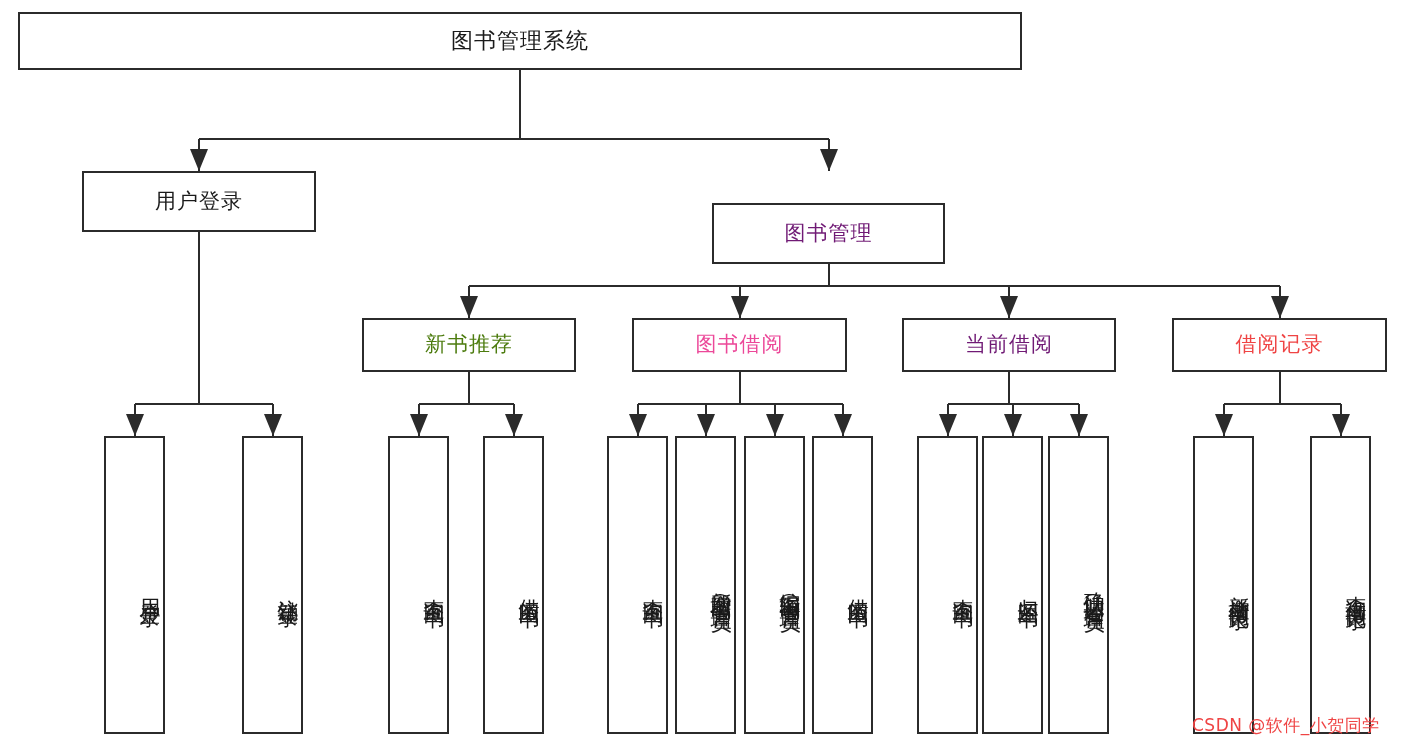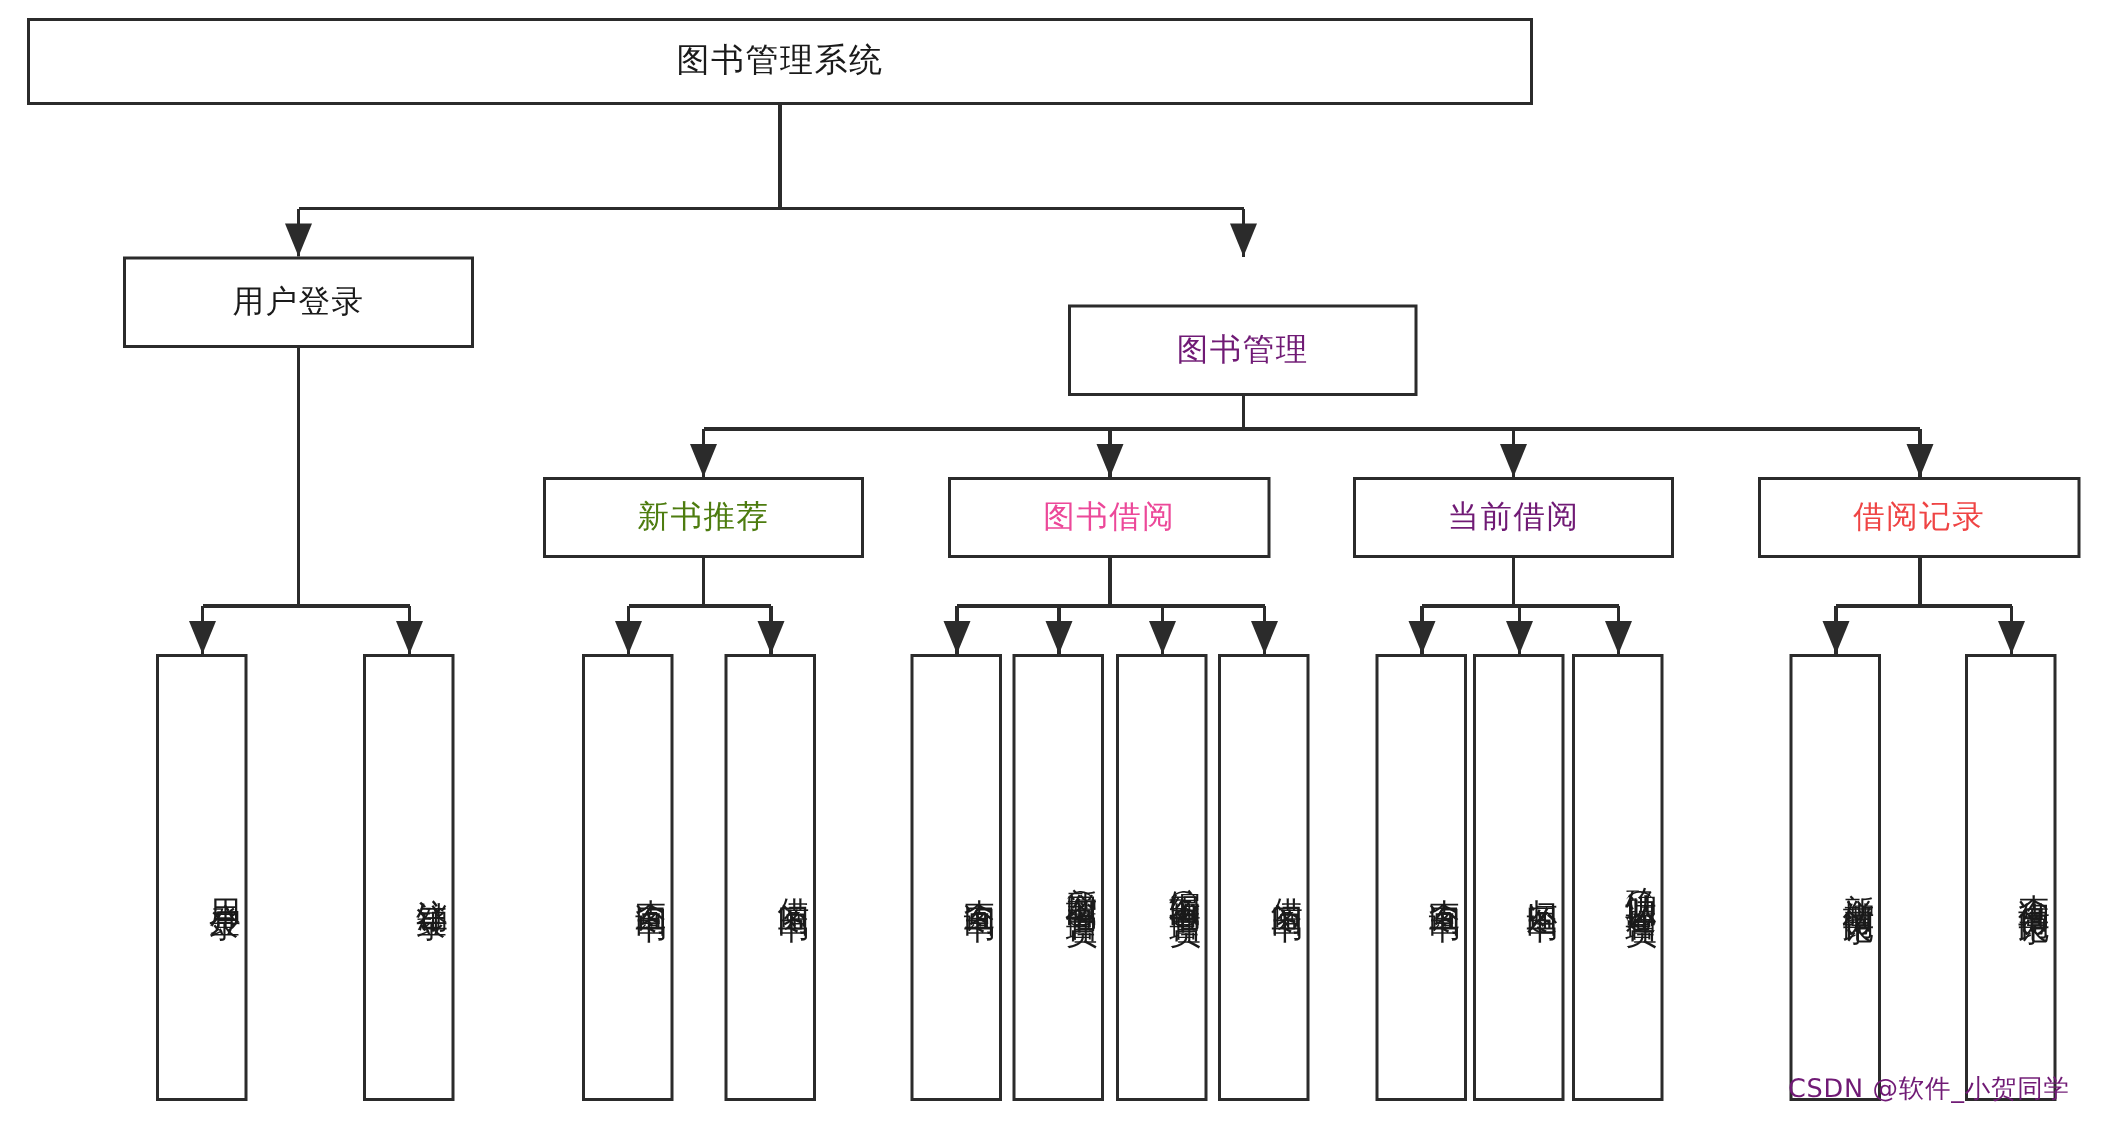--- a/index.html
+++ b/index.html
@@ -58,21 +58,21 @@
     writing-mode: vertical-rl;
     text-orientation: upright;
     display: block;
     text-align: center;
   }
   .watermark {
     position: absolute;
     left: 1192px;
     top: 714px;
     font-size: 17px;
-    color: #701a75;
+    color: #ef4444;
     white-space: nowrap;
     letter-spacing: 0.5px;
     font-family: "DejaVu Sans", "Liberation Sans", sans-serif;
   }
 </style>
 </head>
 <body>
 
 <div id="canvas">
   <svg id="edges" viewBox="0 0 1405 747" xmlns="http://www.w3.org/2000/svg">

